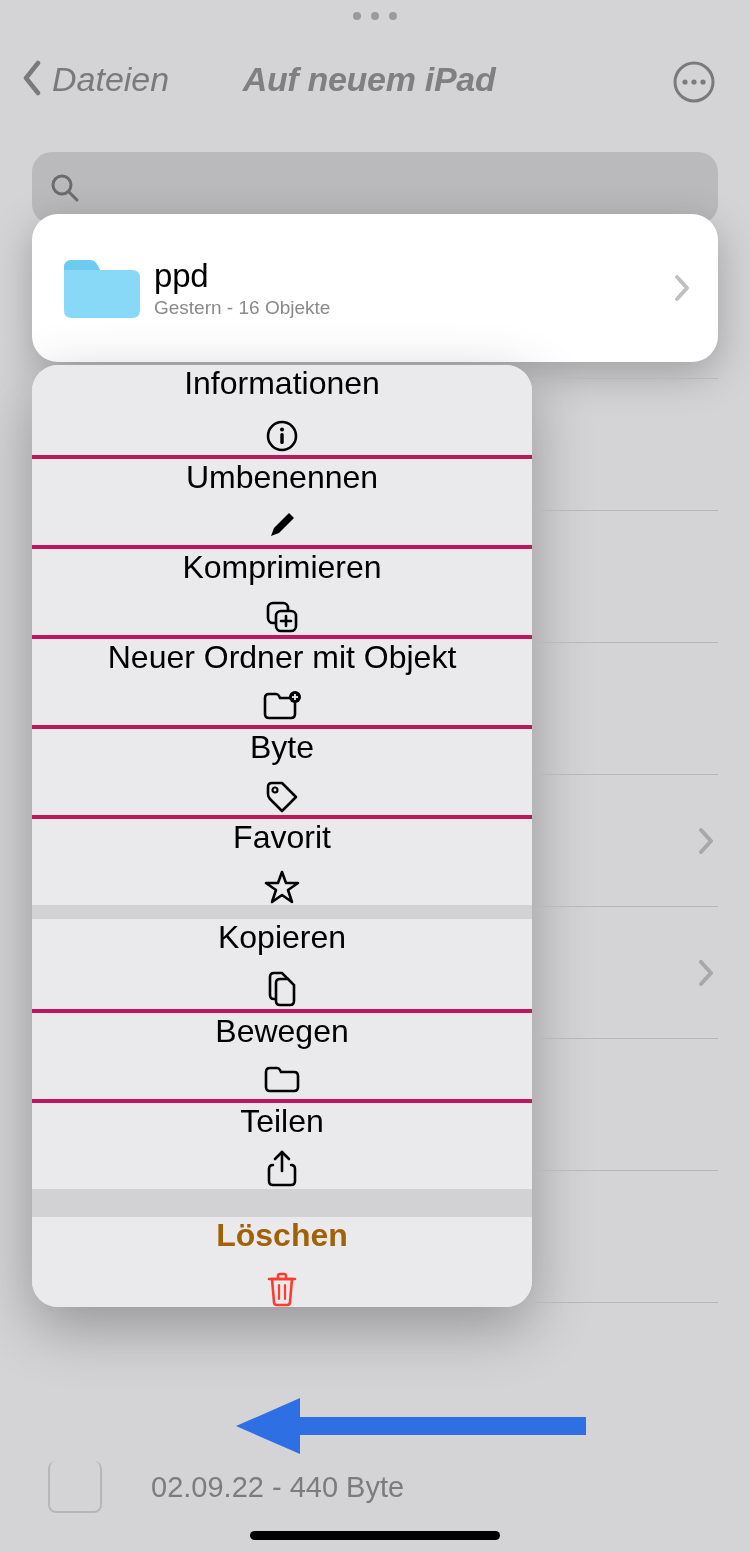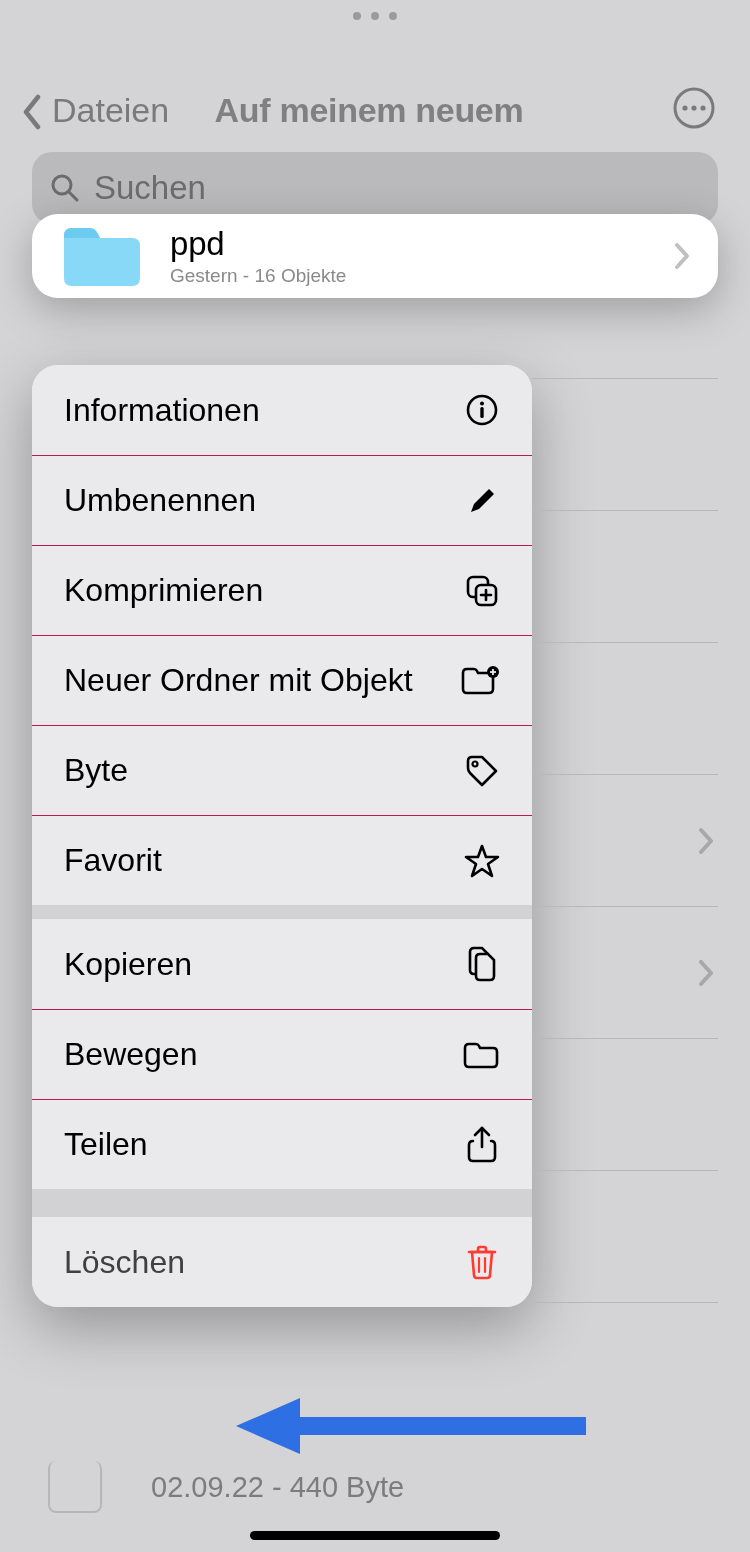--- a/index.html
+++ b/index.html
@@ -19,22 +19,23 @@
   .grabber span {
     width: 8px; height: 8px; border-radius: 50%;
     background: #9a9a9c;
   }
 
   
   .navbar {
     position: absolute;
     top: 60px; left: 0; right: 12px;
     height: 70px;
-    display: flex; align-items: flex-end;
+    display: flex; align-items: flex-start;
     padding: 0 22px;
+    font-style: italic;
   }
   .back-chevron { margin-right: 10px; }
   .back-label {
     font-size: 34px;
     color: #7a7a7c;
   }
   .nav-title {
     position: absolute;
     left: 50%; transform: translateX(-50%);
     font-size: 34px;
@@ -66,27 +67,27 @@
     color: #6c6c6e;
     width: 100%;
   }
   .search input::placeholder { color: #6c6c6e; }
 
   
   .folder-card {
     position: absolute;
     top: 214px;
     left: 32px; right: 32px;
-    height: 84px;
+    height: 148px;
     background: #fff;
     border-radius: 26px;
     box-shadow: 0 12px 40px rgba(0,0,0,0.25);
     display: flex; align-items: center;
     padding: 0 28px;
-    gap: 28px;
+    gap: 12px;
   }
   .folder-icon {
     width: 82px; height: 68px;
   }
   .folder-text .title { font-size: 33px; color: #000; letter-spacing: -0.2px; }
   .folder-text .sub   { font-size: 19px; color: #8a8a8e; margin-top: 2px; }
   .folder-chevron { margin-left: auto; }
 
   
   .context-menu {
@@ -99,23 +100,24 @@
     overflow: hidden;
     box-shadow: 0 20px 60px rgba(0,0,0,0.30);
   }
   .menu-item {
     height: 90px;
     padding: 0 32px;
     display: flex; align-items: center; justify-content: space-between;
     font-size: 32px;
     color: #000;
     background: #eaeaec;
-  }
-  .menu-item + .menu-item { border-top: 1px solid #be185d; }
-  .menu-item.destructive { color: #404040; }
+    flex-direction: column;
+  }
+  .menu-item + .menu-item { border-top: 4px solid #be185d; }
+  .menu-item.destructive { color: #a16207; font-weight: bold; }
   .menu-sep {
     height: 14px;
     background: #d2d2d4;
   }
   .menu-icon { flex: 0 0 36px; display: flex; justify-content: center; }
 
   
   .bg-row {
     position: absolute;
     left: 532px; right: 32px;
@@ -174,39 +176,38 @@
     <span></span>
 </div>
 
 <div class="navbar">
   <span class="back-chevron">
     <svg width="20" height="36" viewBox="0 0 20 36">
         <polyline points="16,3 4,18 16,33" fill="none" stroke="#7a7a7c" stroke-width="4.5" stroke-linecap="round" stroke-linejoin="round"></polyline>
       </svg>
   </span>
   <span class="back-label">Dateien</span>
-  <span class="nav-title">Auf meinem neuem</span>
+  <span class="nav-title">Auf neuem iPad</span>
   <span class="more-btn">
     <svg width="44" height="44" viewBox="0 0 44 44">
       <circle cx="22" cy="22" r="19" fill="none" stroke="#7a7a7c" stroke-width="3"></circle>
       <circle cx="13" cy="22" r="2.6" fill="#7a7a7c"></circle>
       <circle cx="22" cy="22" r="2.6" fill="#7a7a7c"></circle>
       <circle cx="31" cy="22" r="2.6" fill="#7a7a7c"></circle>
     </svg>
   </span>
 </div>
 
 <div class="search">
   <span>
     <svg width="30" height="30" viewBox="0 0 30 30">
         <circle cx="12" cy="12" r="9" fill="none" stroke="#6c6c6e" stroke-width="3"></circle>
         <line x1="19" y1="19" x2="27" y2="27" stroke="#6c6c6e" stroke-width="3" stroke-linecap="round"></line>
       </svg>
   </span>
-  <input type="text" placeholder="Suchen" style="">
 </div>
 
 <div class="folder-card">
   <span class="folder-icon">
     <svg width="82" height="68" viewBox="0 0 82 68">
       <path d="M4 14 Q4 6 12 6 L30 6 Q35 6 38 12 L40 16 L72 16 Q80 16 80 24 L80 56 Q80 64 72 64 L12 64 Q4 64 4 56 Z" fill="#88d8f7"></path>
       <path d="M4 14 Q4 6 12 6 L30 6 Q35 6 38 12 L40 16 L4 16 Z" fill="#6bccf0"></path>
     </svg>
   </span>
   <div class="folder-text">

